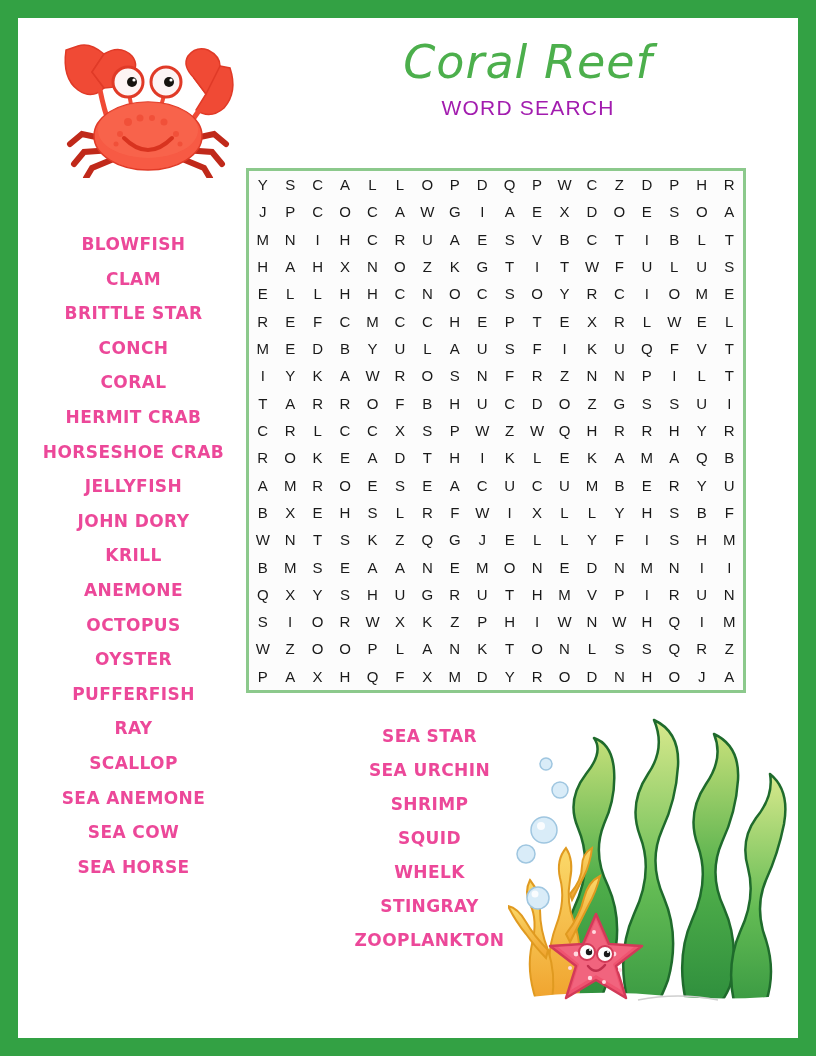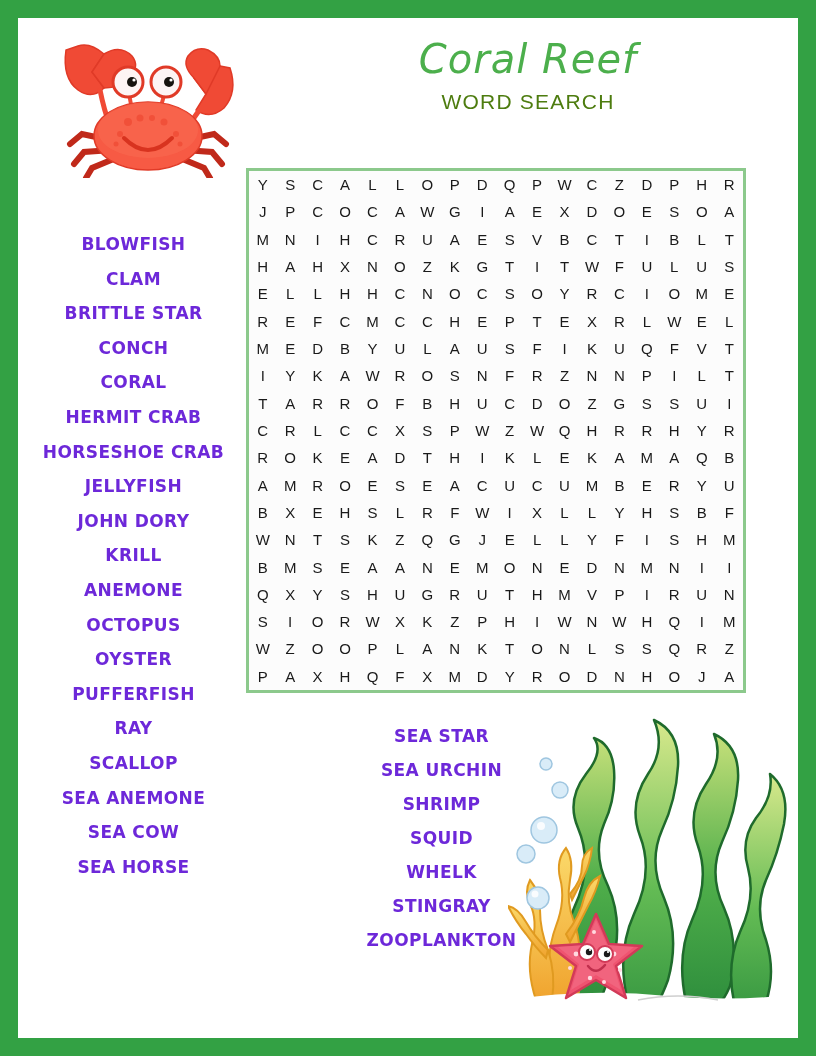--- a/index.html
+++ b/index.html
@@ -40,57 +40,57 @@
   }
   .title-block {
     position: absolute;
     left: 260px;
     top: 20px;
     width: 500px;
     text-align: center;
   }
   .main-title {
     font-family: "DejaVu Sans", sans-serif;
-    font-size: 40px;
+    font-size: 46px;
     color: #4caf4c;
     font-weight: normal;
     font-style: italic;
     letter-spacing: 1px;
     line-height: 1.05;
     margin: 0;
     padding: 0;
   }
   .sub-title {
     font-family: "Liberation Sans", sans-serif;
     font-size: 21px;
-    color: #4d7c0f;
+    color: #a21caf;
     letter-spacing: 1.2px;
     margin-top: 10px;
   }
 
   
   .wordlist-left {
     position: absolute;
     left: 8px;
     top: 218px;
     width: 215px;
     text-align: center;
   }
   .wordlist-center {
     position: absolute;
-    left: 316px;
+    left: 304px;
     top: 710px;
     width: 215px;
     text-align: center;
   }
   .word {
     font-family: "DejaVu Sans", sans-serif;
     font-size: 17px;
     font-weight: bold;
-    color: #6d28d9;
+    color: #ec4899;
     letter-spacing: 0.4px;
     line-height: 1;
     padding: 0;
     margin: 0 0 17.6px 0;
     white-space: nowrap;
   }
   .wordlist-center .word {
     margin-bottom: 17px;
   }
 

